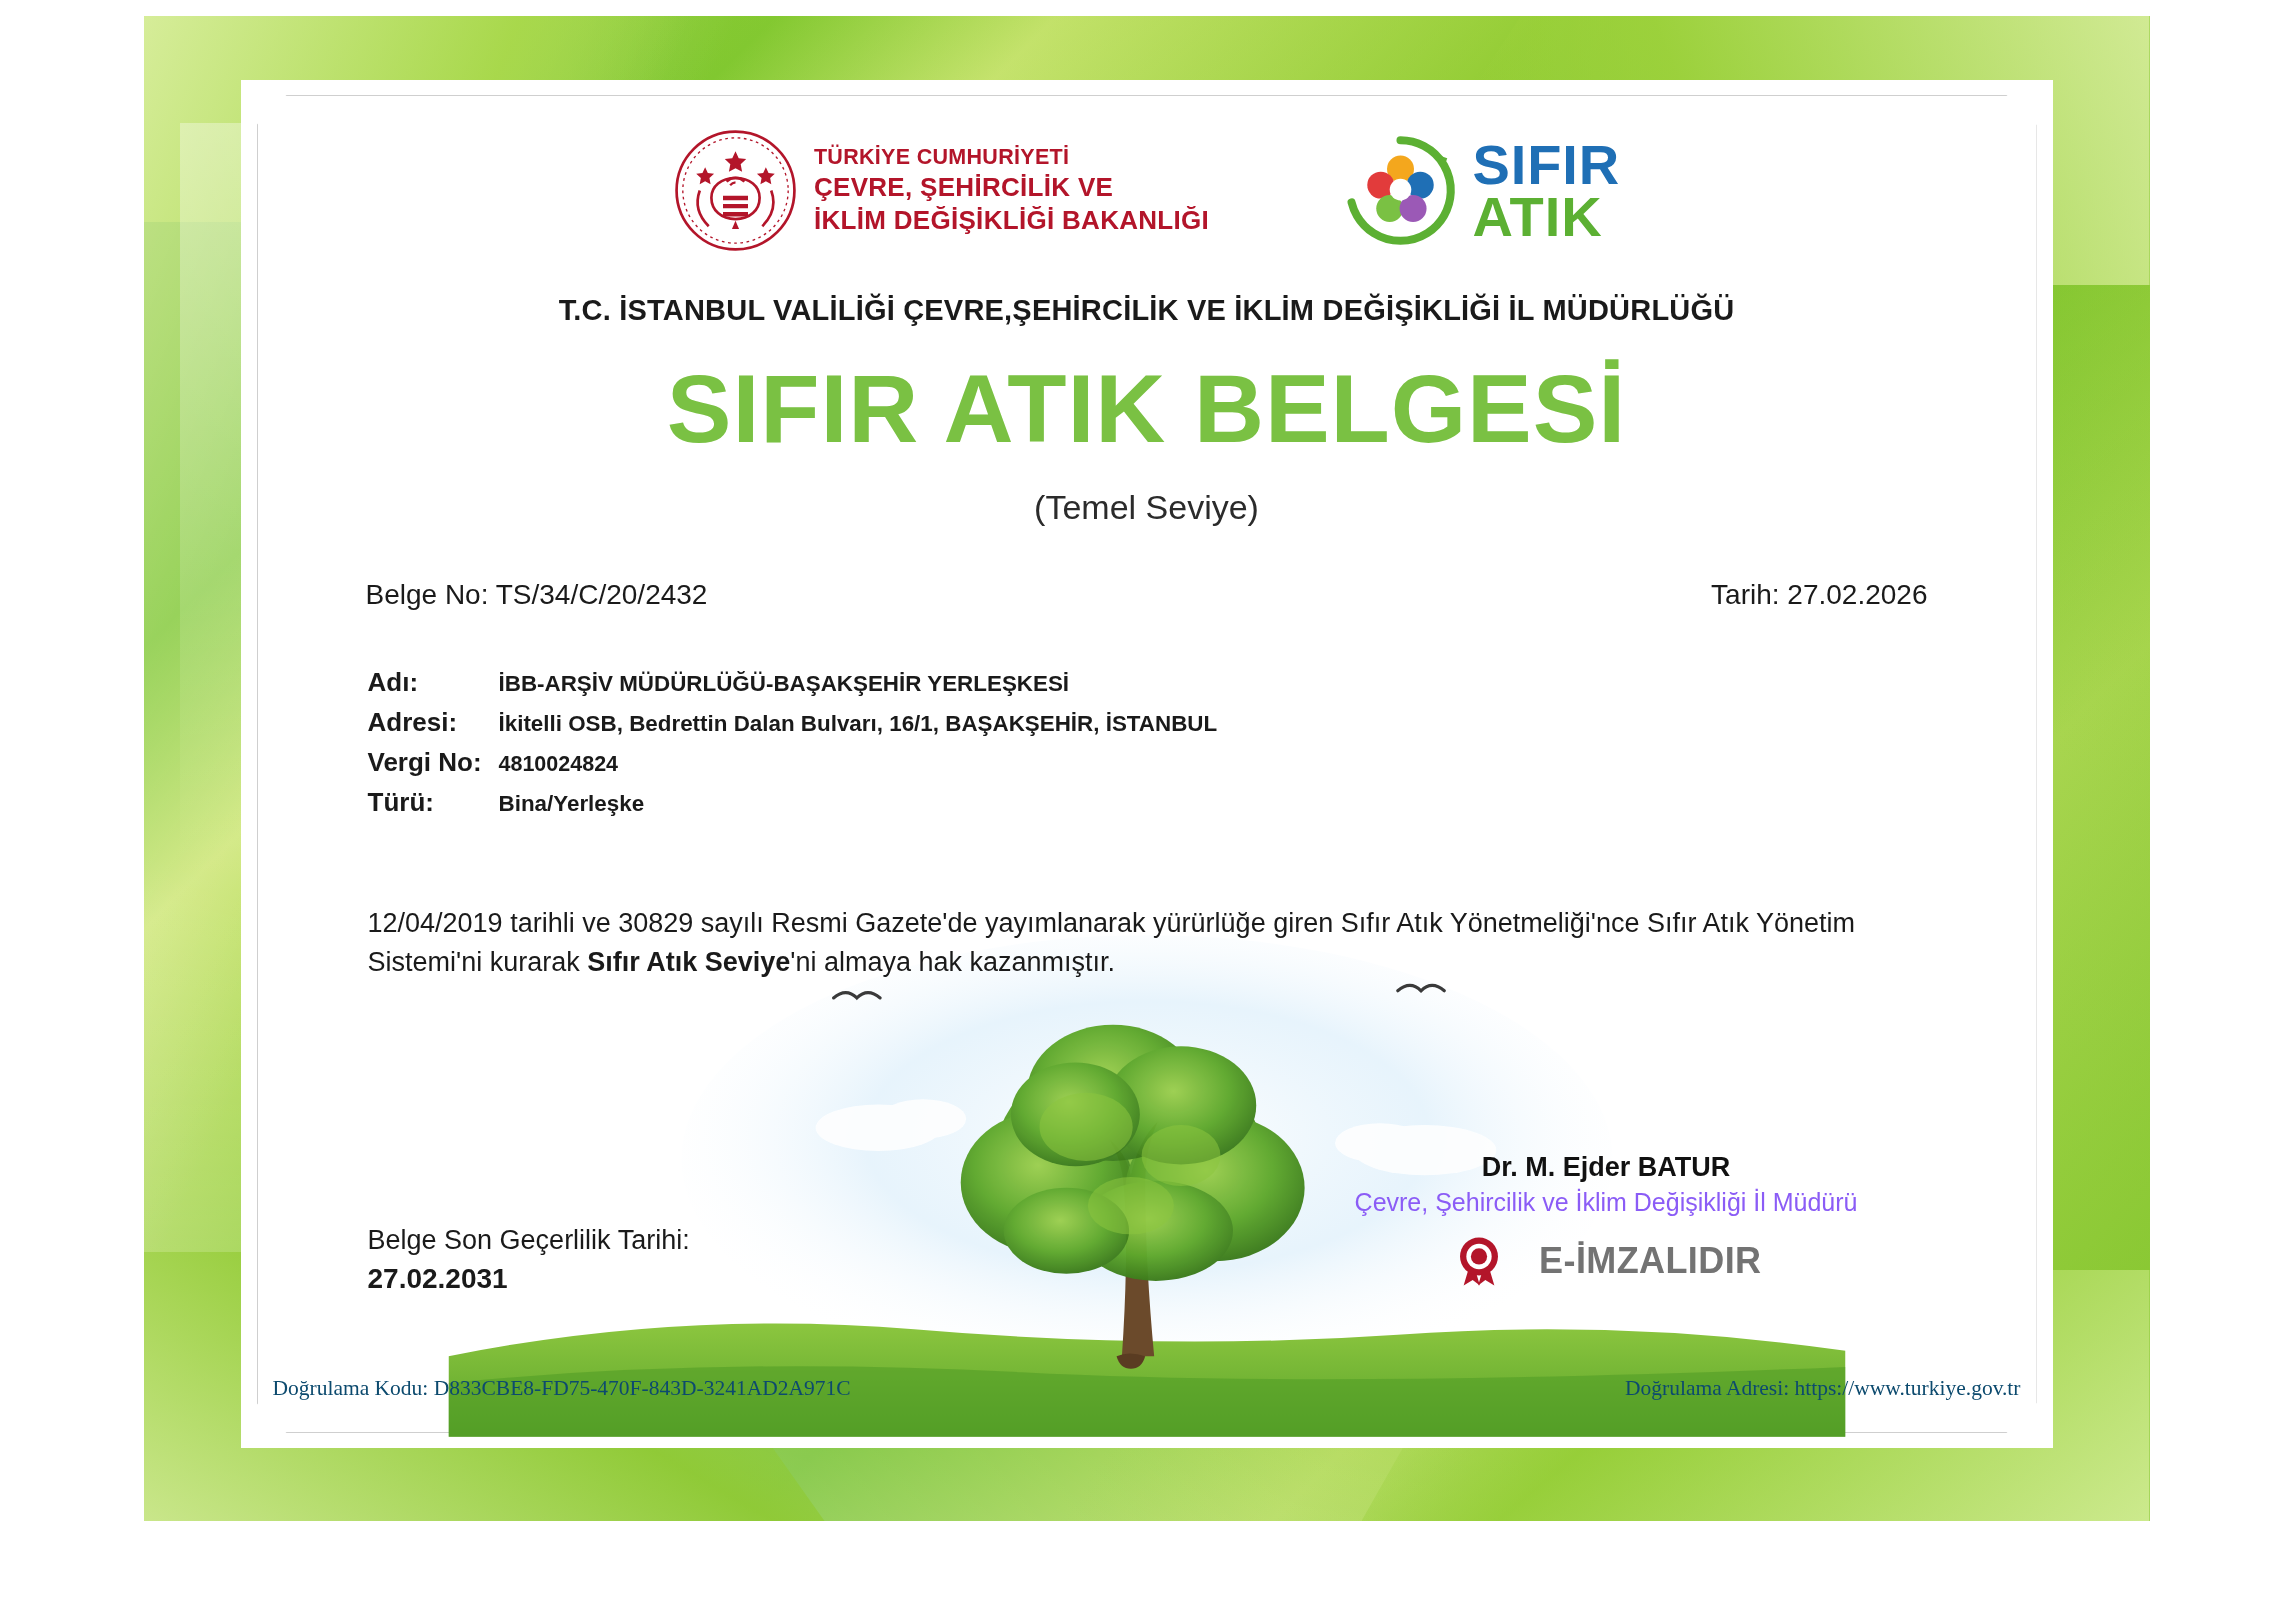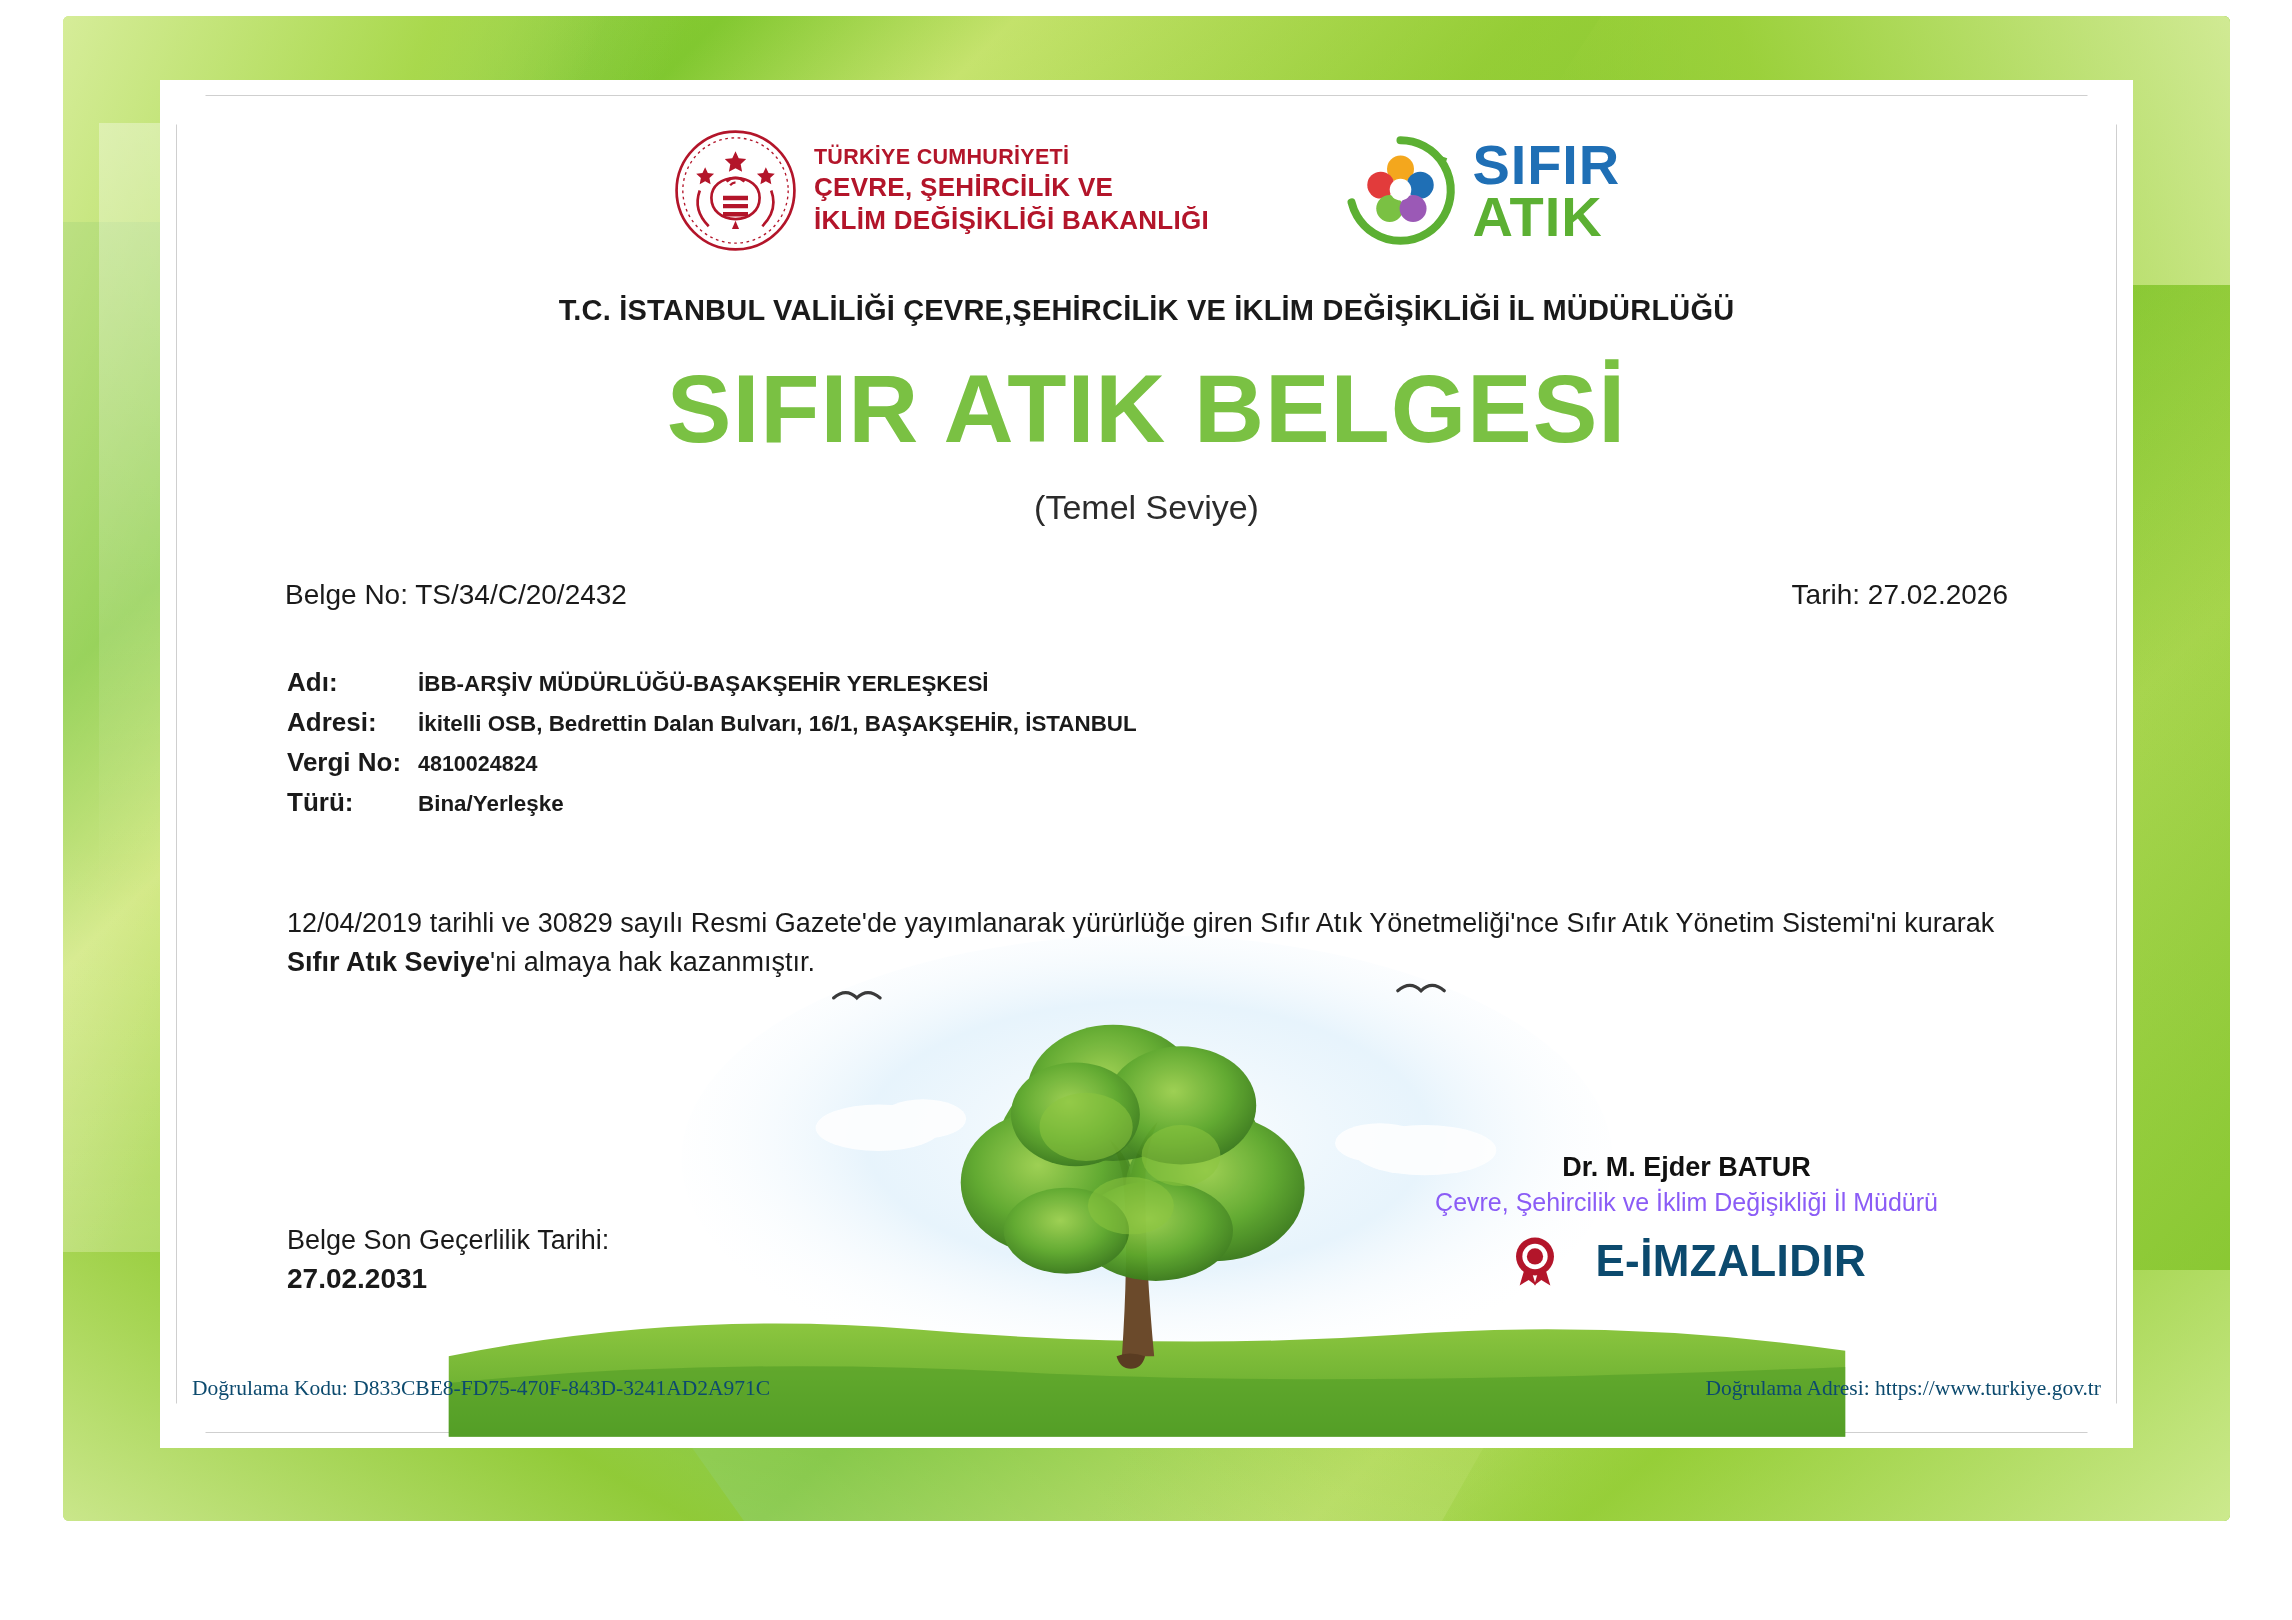--- a/index.html
+++ b/index.html
@@ -10,26 +10,25 @@
   body {
     width: 2293px;
     height: 1620px;
     font-family: "Liberation Sans", sans-serif;
     overflow: hidden;
   }
 
   
   .certificate {
     position: relative;
-    width: 2167px;
+    width: 2006px;
     height: 1505px;
     margin: 16px auto 0 auto;
     background: #ffffff;
     overflow: hidden;
-    border-radius: 6px;
   }
 
   
   .border-layer {
     position: absolute;
     inset: 0;
     background:
       linear-gradient(135deg, #9fd13a 0%, #7cc62e 18%, #cfe77a 26%, #8fcb33 40%, #6fbe26 60%, #b8dd5c 75%, #8ccb30 100%);
   }
   .border-layer::before {
@@ -251,23 +250,23 @@
     justify-content: center;
     margin-top: 16px;
   }
   .rosette {
     width: 56px;
     height: 56px;
     position: relative;
     flex: 0 0 56px;
   }
   .e-sign-text {
-    font-size: 44px;
-    font-weight: bold;
-    color: #0c4a6e;
+    font-size: 36px;
+    font-weight: bold;
+    color: #737373;
     letter-spacing: 0.4px;
     margin-left: 20px;
   }
 
   .validity {
     position: absolute;
     left: 111px;
     top: 1130px;
     font-size: 27px;
     color: #1a1a1a;

